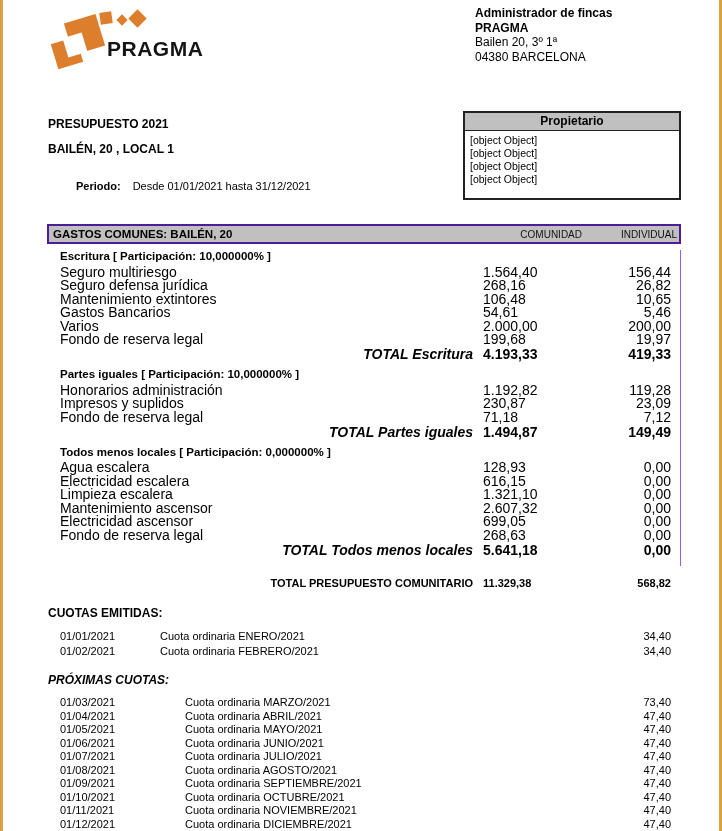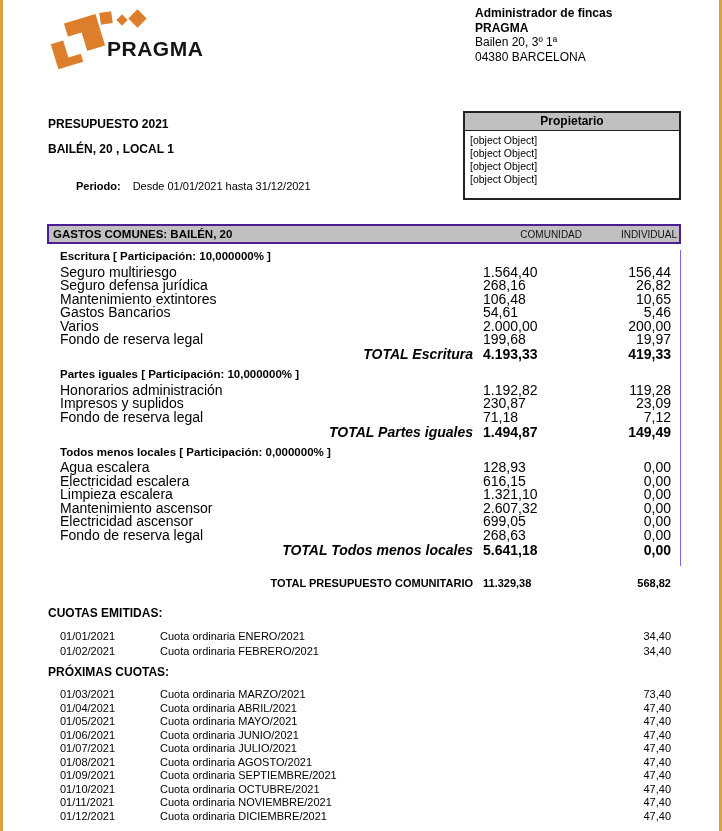--- a/index.html
+++ b/index.html
@@ -43,24 +43,24 @@
   .row{display:flex;align-items:center;height:13.5px;font-size:14px;margin-left:10px;width:616px;box-sizing:border-box;padding-right:2px;}
   .row .r-label{flex:1;padding-left:3px;white-space:nowrap;}
   .r-com{width:95px;text-align:left;white-space:nowrap;}
   .r-ind{width:90px;text-align:right;margin-left:3px;white-space:nowrap;}
   .total-row{font-weight:bold;height:14px;margin-top:1px;}
   .total-row .r-label{text-align:right;padding-right:10px;font-style:italic;}
   .grand-total{display:flex;align-items:center;font-weight:bold;font-size:11px;margin:10px 4px 0 10px;height:14px;width:616px;box-sizing:border-box;padding-right:2px;}
   .grand-total .r-label{flex:1;text-align:right;padding-right:10px;}
   
   .list-heading{font-weight:bold;font-size:12px;margin:16px 0 8px 1px;}
-  .list-heading.second{margin-top:8px;}
+  .list-heading.second{font-style:italic;}
   .cuota-row{display:flex;align-items:flex-end;font-size:11px;margin-left:10px;width:616px;box-sizing:border-box;padding-right:2px;}
   .cuota-row.tall{height:14.5px;}
-  .cuota-row.short{height:13.5px;}
+  .cuota-row.short{height:13.5px;gap:25px;}
   .c-date{width:100px;padding-left:3px;white-space:nowrap;}
   .c-desc{flex:1;white-space:nowrap;}
   .c-amt{width:90px;text-align:right;white-space:nowrap;}
 </style>
 </head>
 <body>
 
 <div class="page">
 
   <div class="logo">

